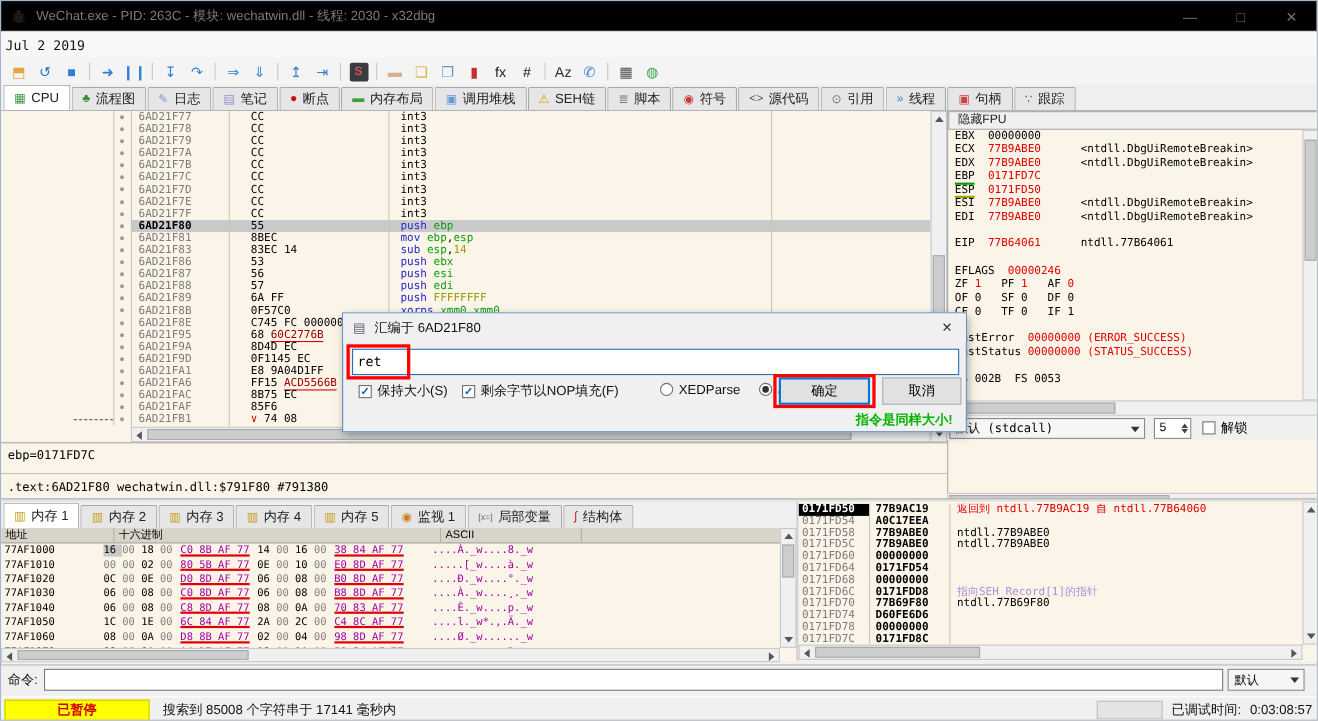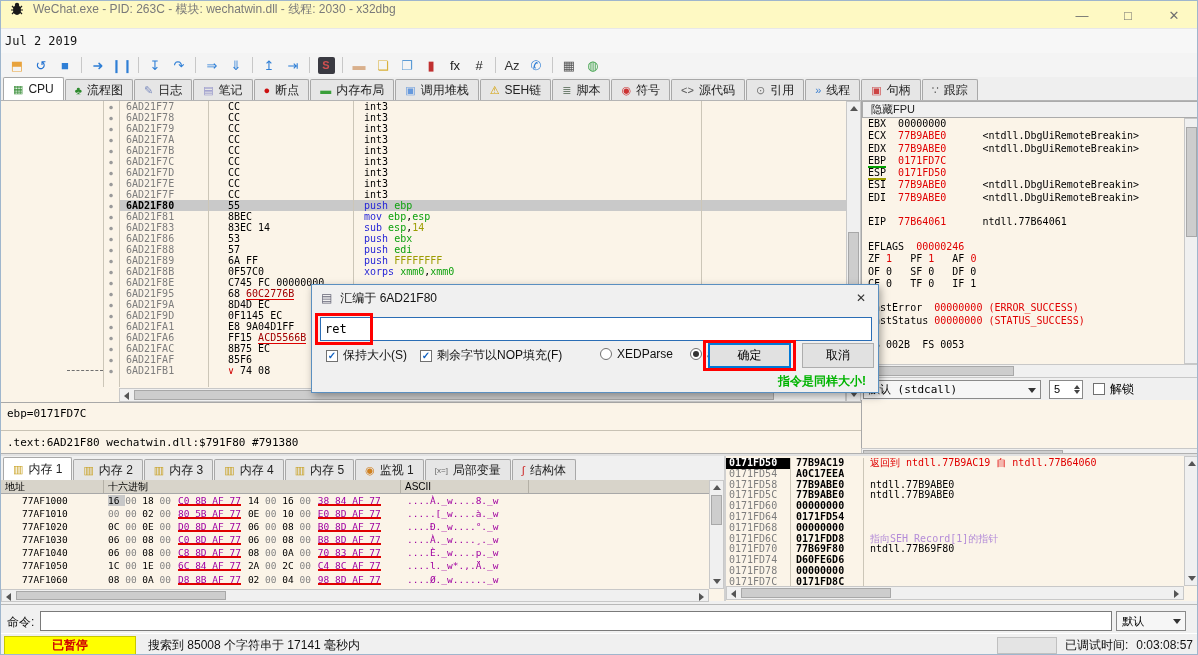--- a/index.html
+++ b/index.html
@@ -5,21 +5,21 @@
   :root{
     --sel:#C9C9C9; --red:#E00000; --mn:#2727D7; --rg:#0DA10D; --ol:#9C9C00;
     --addru:#A00000; --pu:#A000A0; --seh:#B48CD8; --hint:#00B400; --ann:#FF0000;
     --panel:#FBF4E8;
   }
   *{box-sizing:border-box;margin:0;padding:0}
   body{font-family:"Liberation Sans",sans-serif;background:#888}
   .window{position:relative;width:1198px;height:655px;background:#F0F0F0;border:1px solid #9FB6CD;overflow:hidden}
   .mono{font-family:"DejaVu Sans Mono",monospace}
   
-  .titlebar{position:absolute;left:0;top:0;width:100%;height:28px;background:#fef9c3;display:flex;align-items:flex-start;border-bottom:1px solid #E8E8E8}
+  .titlebar{position:absolute;left:0;top:0;width:100%;height:28px;background:#000000;display:flex;align-items:center;border-bottom:1px solid #E8E8E8}
   .title-text{color:#7A7A7A;font-size:12px;margin-left:8px}
   .win-controls{position:absolute;right:0;top:0;height:28px;display:flex}
   .win-btn{width:46px;height:28px;display:flex;align-items:center;justify-content:center;color:#707070;font-size:13px;cursor:default}
   .menubar{position:absolute;left:0;top:28px;width:100%;height:24px;background:#F7F7F7;display:flex;align-items:center;font-size:12px;color:#4A4A4A}
   .menu-item{padding:4px 10px}
   .menu-date{font-family:"DejaVu Sans Mono",monospace;color:#111;margin-left:4px;font-size:12px}
   .toolbar{position:absolute;left:0;top:52px;width:100%;height:24px;background:#F4F4F4;display:flex;align-items:center;padding-left:4px}
   .tbico{width:22px;height:20px;display:flex;align-items:center;justify-content:center;font-size:13px;margin:0 1px}
   .tbsep{width:1px;height:16px;background:#C8C8C8;margin:0 4px}
   .tb-s{background:#3A3A42;color:#D05050;font-weight:bold;font-size:11px;width:17px;height:17px;display:flex;align-items:center;justify-content:center;border-radius:2px}
@@ -84,41 +84,41 @@
   .info .l2{position:absolute;left:6px;top:33px}
   
   .dock-top{position:absolute;left:0;top:452px;width:100%;height:3px;background:#E2E2E2;border-top:1px solid #B0B0B0}
   .dock-tabs{position:absolute;left:0;top:455px;height:24px;display:flex;align-items:flex-end;padding-left:2px}
   .dump{position:absolute;left:0;top:479px;width:723px;height:121px;background:var(--panel);overflow:hidden}
   .dump-head{position:absolute;left:0;top:0;width:100%;height:14px;background:#D8D4CA;border-bottom:1px solid #A8A8A8;font-size:10px;display:flex}
   .dump-head span{border-right:1px solid #B4B0A6;padding-left:4px;line-height:13px}
   .dh-addr{width:103px}.dh-hex{width:297px}.dh-ascii{width:128px}
   .dumprows{position:absolute;left:0;top:14px;width:708px;height:107px;overflow:hidden}
   .dumprow{height:13.1px;line-height:13.1px;font-size:9.5px;font-family:"DejaVu Sans Mono",monospace;white-space:pre;display:flex}
-  .du-addr{width:107px;padding-left:21px;color:#000}
+  .du-addr{width:93px;padding-left:3px;color:#000}
   .du-hex{width:299px;display:flex}
   .du-grp{margin-right:7px}
   .du-grp.ptr{color:var(--pu);border-bottom:2px solid #E00000;align-self:flex-start;height:12px}
   .b00{color:#848484}.bnz{color:#000}.bsel{background:#C8C8C8}
   .du-ascii{width:126px;color:var(--pu)}
   .dump-vscroll{left:708px;top:479px;width:15px;height:109px}
   .dump-hscroll{left:0px;top:588px;width:708px;height:13px}
   .dock-split{position:absolute;left:723px;top:455px;width:2px;height:145px;background:#D0D0D0}
   
   .stack{position:absolute;left:725px;top:455px;width:473px;height:145px;background:var(--panel);overflow:hidden}
   .stackrows{position:absolute;left:0;top:2px;width:459px;height:128px;overflow:hidden}
   .strow{height:10.8px;line-height:10.8px;font-size:10px;font-family:"DejaVu Sans Mono",monospace;white-space:pre;display:flex}
   .st-addr{width:64px;padding-left:3px;color:#7D7D7D}
   .st-addr.sel{background:#000;color:#FFF;font-weight:bold}
   .st-val{width:73px;padding-left:5px;color:#000;font-weight:bold;border-left:1px solid #CCC6B8}
   .st-com{flex:1;padding-left:6px;border-left:1px solid #CCC6B8}
   .stack-vscroll{left:1183px;top:455px;width:15px;height:130px}
   .stack-hscroll{left:725px;top:585px;width:458px;height:14px}
   
-  .cmdbar{position:absolute;left:0;top:603px;width:100%;height:27px;background:#F0F0F0;border-top:1px solid #B8B8B8;display:flex;align-items:flex-end}
+  .cmdbar{position:absolute;left:0;top:603px;width:100%;height:27px;background:#F0F0F0;border-top:1px solid #B8B8B8;display:flex;align-items:center}
   .cmd-label{font-size:12px;margin-left:6px;color:#111}
   .cmd-input{margin-left:6px;width:1072px;height:20px;background:#FFF;border:1px solid #7A7A7A;font-size:12px;padding:0 4px;font-family:"DejaVu Sans Mono",monospace}
   .cmd-combo{width:70px;margin-left:4px;font-family:Liberation Sans, sans-serif}
   .statusbar{position:absolute;left:0;top:632px;width:100%;height:23px;background:#F0F0F0;border-top:1px solid #FFF;display:flex;align-items:center;font-size:12px}
   .st-badge{width:132px;height:19px;margin-left:3px;background:#FFFF00;color:#D00000;font-weight:bold;display:flex;align-items:center;justify-content:center;border:1px solid #C8C800}
   .st-msg{margin-left:12px;color:#111}
   .st-right{position:absolute;right:4px;display:flex;align-items:center;gap:8px}
   .st-cell{width:60px;height:17px;background:#E4E4E4;border:1px solid #C0C0C0}
   .st-time{color:#111}
   
@@ -267,20 +267,21 @@
         <div class="drow"><div class="dz-jump"></div><div class="dz-dot">●</div><div class="dz-body"><div class="dz-addr">6AD21F7A</div><div class="dz-bytes"><span class="s-k">CC</span></div><div class="dz-ins"><span class="s-k">int3</span></div></div></div>
         <div class="drow"><div class="dz-jump"></div><div class="dz-dot">●</div><div class="dz-body"><div class="dz-addr">6AD21F7B</div><div class="dz-bytes"><span class="s-k">CC</span></div><div class="dz-ins"><span class="s-k">int3</span></div></div></div>
         <div class="drow"><div class="dz-jump"></div><div class="dz-dot">●</div><div class="dz-body"><div class="dz-addr">6AD21F7C</div><div class="dz-bytes"><span class="s-k">CC</span></div><div class="dz-ins"><span class="s-k">int3</span></div></div></div>
         <div class="drow"><div class="dz-jump"></div><div class="dz-dot">●</div><div class="dz-body"><div class="dz-addr">6AD21F7D</div><div class="dz-bytes"><span class="s-k">CC</span></div><div class="dz-ins"><span class="s-k">int3</span></div></div></div>
         <div class="drow"><div class="dz-jump"></div><div class="dz-dot">●</div><div class="dz-body"><div class="dz-addr">6AD21F7E</div><div class="dz-bytes"><span class="s-k">CC</span></div><div class="dz-ins"><span class="s-k">int3</span></div></div></div>
         <div class="drow"><div class="dz-jump"></div><div class="dz-dot">●</div><div class="dz-body"><div class="dz-addr">6AD21F7F</div><div class="dz-bytes"><span class="s-k">CC</span></div><div class="dz-ins"><span class="s-k">int3</span></div></div></div>
         <div class="drow"><div class="dz-jump"></div><div class="dz-dot">●</div><div class="dz-body sel"><div class="dz-addr">6AD21F80</div><div class="dz-bytes"><span class="s-k">55</span></div><div class="dz-ins"><span class="s-m">push</span><span class="s-k"> </span><span class="s-r">ebp</span></div></div></div>
         <div class="drow"><div class="dz-jump"></div><div class="dz-dot">●</div><div class="dz-body"><div class="dz-addr">6AD21F81</div><div class="dz-bytes"><span class="s-k">8BEC</span></div><div class="dz-ins"><span class="s-m">mov</span><span class="s-k"> </span><span class="s-r">ebp</span><span class="s-k">,</span><span class="s-r">esp</span></div></div></div>
         <div class="drow"><div class="dz-jump"></div><div class="dz-dot">●</div><div class="dz-body"><div class="dz-addr">6AD21F83</div><div class="dz-bytes"><span class="s-k">83EC 14</span></div><div class="dz-ins"><span class="s-m">sub</span><span class="s-k"> </span><span class="s-r">esp</span><span class="s-k">,</span><span class="s-n">14</span></div></div></div>
         <div class="drow"><div class="dz-jump"></div><div class="dz-dot">●</div><div class="dz-body"><div class="dz-addr">6AD21F86</div><div class="dz-bytes"><span class="s-k">53</span></div><div class="dz-ins"><span class="s-m">push</span><span class="s-k"> </span><span class="s-r">ebx</span></div></div></div>
+        <div class="drow"><div class="dz-jump"></div><div class="dz-dot">●</div><div class="dz-body"><div class="dz-addr">6AD21F87</div><div class="dz-bytes"><span class="s-k">56</span></div><div class="dz-ins"><span class="s-m">push</span><span class="s-k"> </span><span class="s-r">esi</span></div></div></div>
         <div class="drow"><div class="dz-jump"></div><div class="dz-dot">●</div><div class="dz-body"><div class="dz-addr">6AD21F88</div><div class="dz-bytes"><span class="s-k">57</span></div><div class="dz-ins"><span class="s-m">push</span><span class="s-k"> </span><span class="s-r">edi</span></div></div></div>
         <div class="drow"><div class="dz-jump"></div><div class="dz-dot">●</div><div class="dz-body"><div class="dz-addr">6AD21F89</div><div class="dz-bytes"><span class="s-k">6A FF</span></div><div class="dz-ins"><span class="s-m">push</span><span class="s-k"> </span><span class="s-n">FFFFFFFF</span></div></div></div>
         <div class="drow"><div class="dz-jump"></div><div class="dz-dot">●</div><div class="dz-body"><div class="dz-addr">6AD21F8B</div><div class="dz-bytes"><span class="s-k">0F57C0</span></div><div class="dz-ins"><span class="s-m">xorps</span><span class="s-k"> </span><span class="s-r">xmm0</span><span class="s-k">,</span><span class="s-r">xmm0</span></div></div></div>
         <div class="drow"><div class="dz-jump"></div><div class="dz-dot">●</div><div class="dz-body"><div class="dz-addr">6AD21F8E</div><div class="dz-bytes"><span class="s-k">C745 FC 00000000</span></div><div class="dz-ins"></div></div></div>
         <div class="drow"><div class="dz-jump"></div><div class="dz-dot">●</div><div class="dz-body"><div class="dz-addr">6AD21F95</div><div class="dz-bytes"><span class="s-k">68 </span><span class="s-a">60C2776B</span></div><div class="dz-ins"></div></div></div>
         <div class="drow"><div class="dz-jump"></div><div class="dz-dot">●</div><div class="dz-body"><div class="dz-addr">6AD21F9A</div><div class="dz-bytes"><span class="s-k">8D4D EC</span></div><div class="dz-ins"></div></div></div>
         <div class="drow"><div class="dz-jump"></div><div class="dz-dot">●</div><div class="dz-body"><div class="dz-addr">6AD21F9D</div><div class="dz-bytes"><span class="s-k">0F1145 EC</span></div><div class="dz-ins"></div></div></div>
         <div class="drow"><div class="dz-jump"></div><div class="dz-dot">●</div><div class="dz-body"><div class="dz-addr">6AD21FA1</div><div class="dz-bytes"><span class="s-k">E8 9A04D1FF</span></div><div class="dz-ins"></div></div></div>
         <div class="drow"><div class="dz-jump"></div><div class="dz-dot">●</div><div class="dz-body"><div class="dz-addr">6AD21FA6</div><div class="dz-bytes"><span class="s-k">FF15 </span><span class="s-a">ACD5566B</span></div><div class="dz-ins"></div></div></div>
         <div class="drow"><div class="dz-jump"></div><div class="dz-dot">●</div><div class="dz-body"><div class="dz-addr">6AD21FAC</div><div class="dz-bytes"><span class="s-k">8B75 EC</span></div><div class="dz-ins"></div></div></div>

